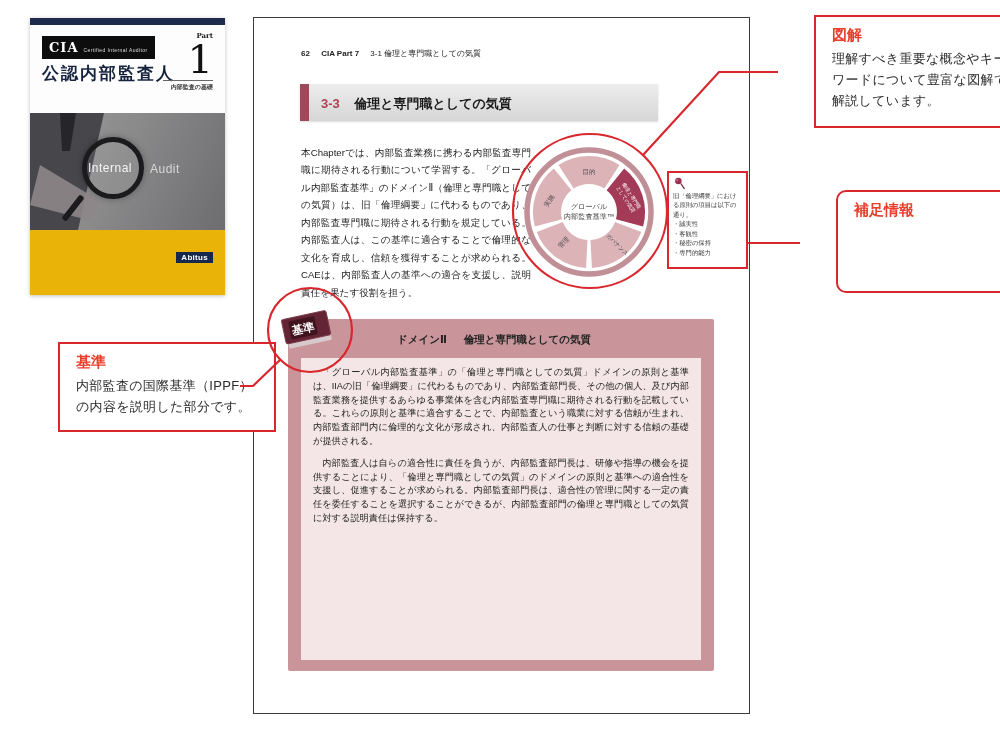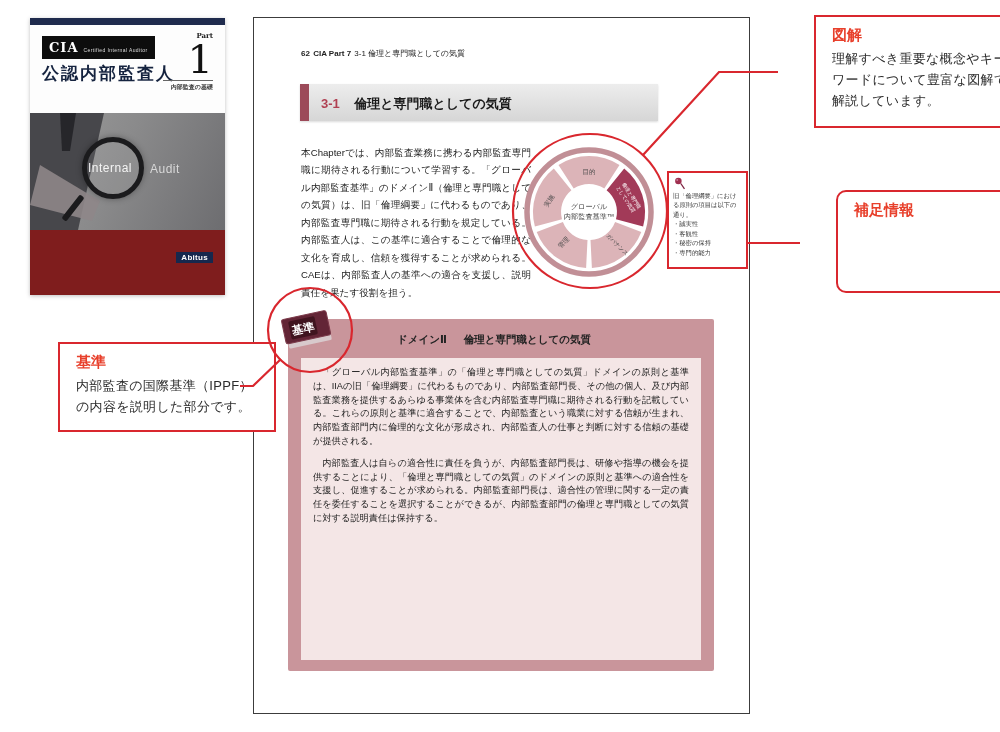--- a/index.html
+++ b/index.html
@@ -23,30 +23,30 @@
   .part-rule { border-top:1px solid #666; margin:2px 0 2px 10px; }
   .cover-sub { font-size:6px; color:#333; font-weight:bold; }
   .cover-photo { position:absolute; left:0; top:95px; width:100%; height:117px;
                  background:linear-gradient(115deg,#9c9c9c 0%,#8a8a8b 45%,#6d6d70 100%); overflow:hidden; }
   .mag-ring { position:absolute; left:52px; top:24px; width:62px; height:62px; border:5px solid #1b1b1d;
               border-radius:50%; background:rgba(255,255,255,.06); box-shadow:0 0 6px rgba(0,0,0,.35); }
   .mag-handle { position:absolute; left:40px; top:80px; width:6px; height:30px; background:#1b1b1d;
                 transform:rotate(38deg); border-radius:2px; }
   .photo-word-1 { position:absolute; left:58px; top:48px; color:#f4f4f4; font-size:12px; letter-spacing:.5px; }
   .photo-word-2 { position:absolute; left:120px; top:49px; color:#d8d8d8; font-size:12px; letter-spacing:.5px; }
-  .cover-band { position:absolute; left:0; top:212px; width:100%; height:65px; background:#7f1d1d; }
+  .cover-band { position:absolute; left:0; top:212px; width:100%; height:65px; background:#eab308; }
   .abitus { position:absolute; right:12px; top:22px; background:#16284d; color:#fff; font-size:8px;
             font-weight:bold; padding:1px 5px; letter-spacing:.3px; }
 
   
   .page { position:absolute; left:253px; top:17px; width:497px; height:697px; background:#fff;
           border:1.5px solid #3c3c3c; }
   .running-head { position:absolute; left:47px; top:30px; font-size:8px; color:#222; }
   .running-head .b { font-weight:bold; }
-  .running-head span { margin-right:1px; }
+  .running-head span { margin-right:9px; }
   .section-bar { position:absolute; left:46px; top:66px; width:358px; height:37px;
                  background:linear-gradient(#ededed,#d6d6d6); border-left:9px solid #9c4a59;
                  line-height:37px; padding-left:12px; box-shadow:0 1px 2px rgba(0,0,0,.15); }
   .section-no { color:#b04052; font-weight:bold; font-size:13px; }
   .section-title { color:#1a1a1a; font-weight:bold; font-size:13px; margin-left:10px; }
   .intro { position:absolute; left:47px; top:126px; width:230px; font-size:9.6px; line-height:1.82;
            color:#222; text-align:justify; }
 
   
   .donut { position:absolute; left:255px; top:114px; width:160px; height:160px; }
@@ -117,21 +117,21 @@
   </div>
 
   <div class="page">
     <div class="running-head">
       <span class="b">62</span>
       <span class="b">CIA Part 7</span>
       <span>3-1 倫理と専門職としての気質</span>
     </div>
 
     <div class="section-bar">
-      <span class="section-no">3-1</span>
+      <span class="section-no">3-3</span>
       <span class="section-title">倫理と専門職としての気質</span>
     </div>
 
     <p class="intro">本Chapterでは、内部監査業務に携わる内部監査専門職に期待される行動について学習する。「グローバル内部監査基準」のドメインⅡ（倫理と専門職としての気質）は、旧「倫理綱要」に代わるものであり、内部監査専門職に期待される行動を規定している。内部監査人は、この基準に適合することで倫理的な文化を育成し、信頼を獲得することが求められる。CAEは、内部監査人の基準への適合を支援し、説明責任を果たす役割を担う。</p>
 
     <svg class="donut" viewBox="0 0 160 160">
       <circle cx="80" cy="80" r="62" fill="none" stroke="#c18f96" stroke-width="5.5"></circle>
       <path d="M 49.5 33.0 A 56 56 0 0 1 110.5 33.0 L 95.3 56.5 A 28 28 0 0 0 64.7 56.5 Z" fill="#dcb4b8"></path>
       <path d="M 115.2 36.5 A 56 56 0 0 1 134.1 94.5 L 107.0 87.2 A 28 28 0 0 0 97.6 58.2 Z" fill="#a23a58"></path>
       <path d="M 132.3 100.1 A 56 56 0 0 1 82.9 135.9 L 81.5 108.0 A 28 28 0 0 0 106.1 90.0 Z" fill="#dcb4b8"></path>

